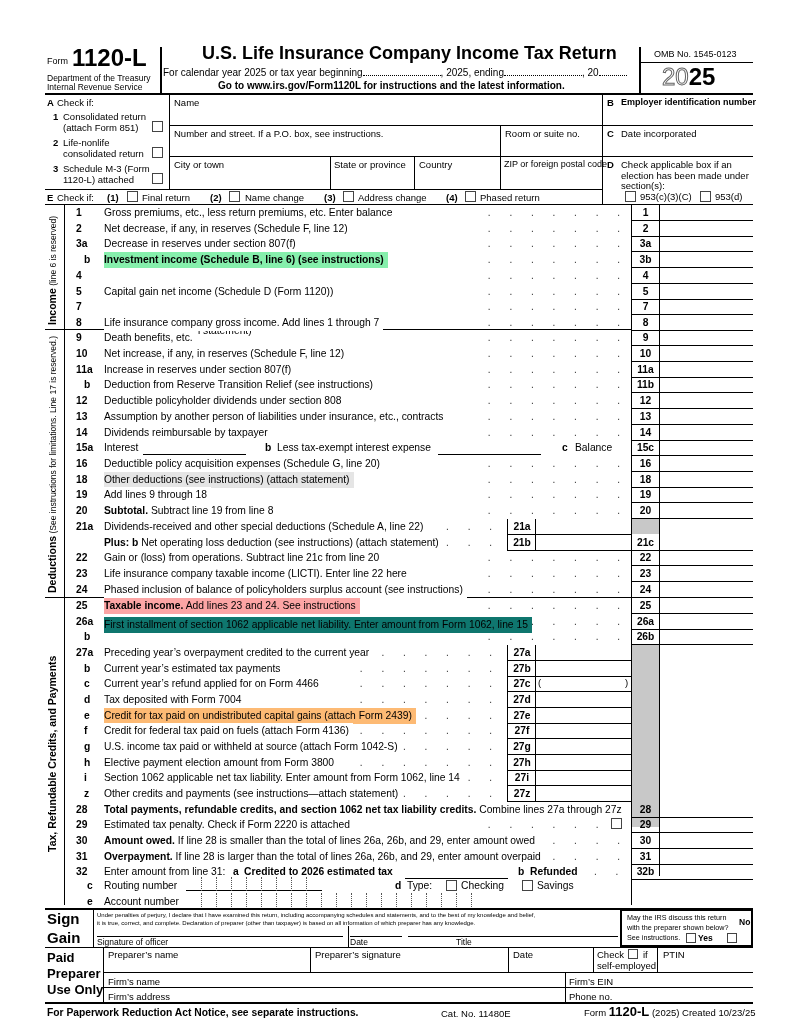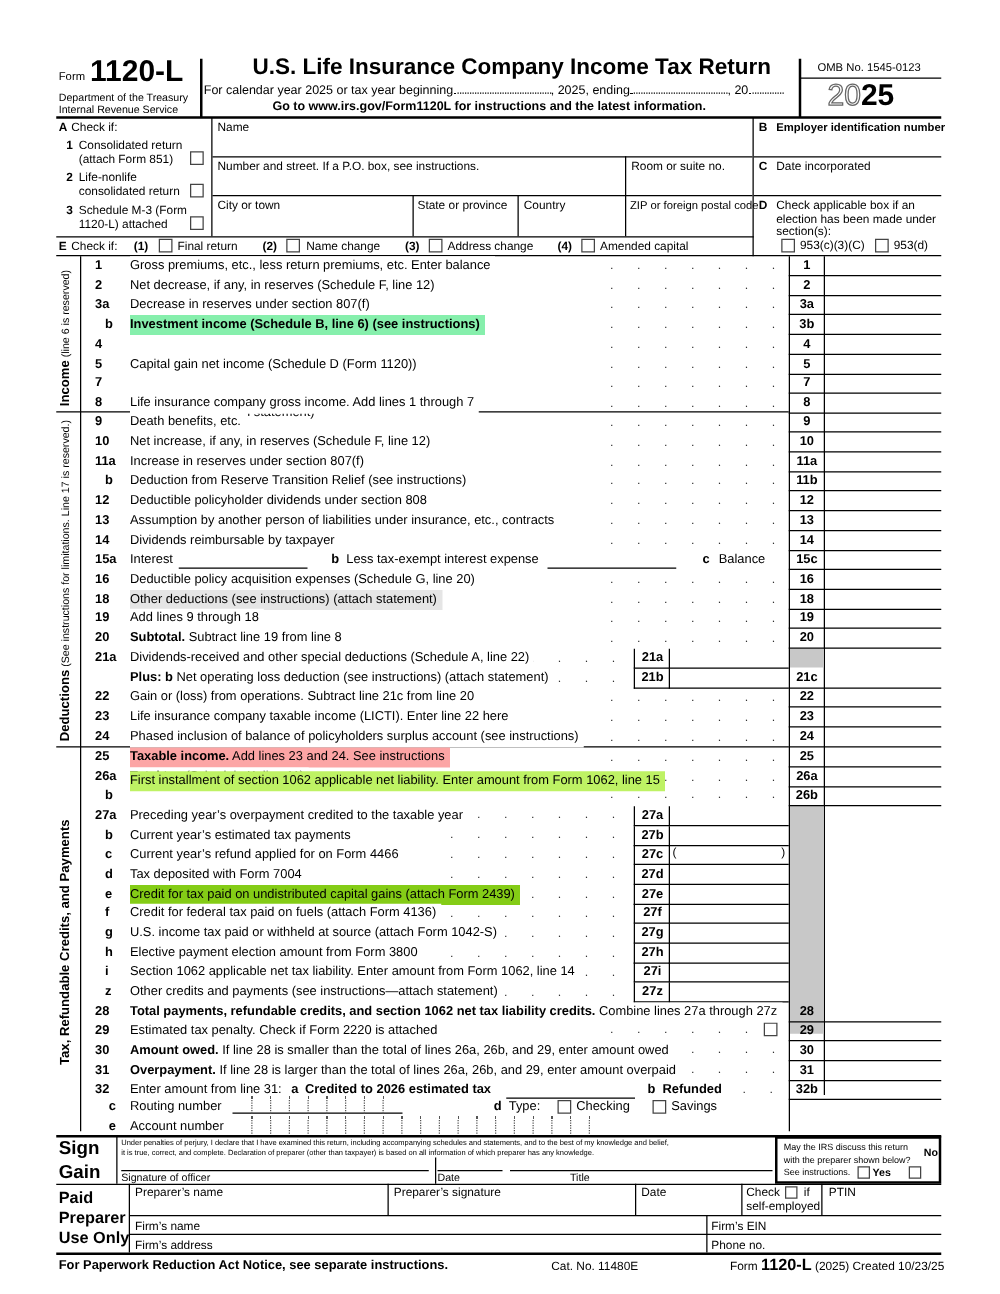--- a/index.html
+++ b/index.html
@@ -128,21 +128,21 @@
   <div class="cb" style="left:127px;top:191px;"></div>
   <span class="lbl" style="left:142px;top:192px;">Final return</span>
   <span class="lbl bold" style="left:210px;top:192px;">(2)</span>
   <div class="cb" style="left:229px;top:191px;"></div>
   <span class="lbl" style="left:245px;top:192px;">Name change</span>
   <span class="lbl bold" style="left:324px;top:192px;">(3)</span>
   <div class="cb" style="left:343px;top:191px;"></div>
   <span class="lbl" style="left:358px;top:192px;">Address change</span>
   <span class="lbl bold" style="left:446px;top:192px;">(4)</span>
   <div class="cb" style="left:465px;top:191px;"></div>
-  <span class="lbl" style="left:480px;top:192px;">Amended capital</span>
+  <span class="lbl" style="left:480px;top:192px;">Phased return</span>
 </div>
 
 <div class="hline" style="left:45px;top:204px;width:708px;"></div>
 
 <div class="vline" style="left:64px;top:205px;height:700px;"></div>
 <div class="hline" style="left:45px;top:329px;width:586px;"></div>
 <div class="hline" style="left:45px;top:597px;width:586px;"></div>
 
 <div class="vert" style="left:46px;top:325px;">
   <span class="bold">Income</span><span style="font-size:8.5px;"> (line 6 is reserved)</span>
@@ -326,27 +326,27 @@
     <div class="abs" style="left: 660px; top: 598px; width: 93px; height: 16px; border-bottom: 1px solid rgb(0, 0, 0);"></div>
     <div class="hline" style="left: 631px; top: 613px; width: 29px;"></div>
     <span class="num" style="top: 614px;">26a</span>
     <span class="dots" style="top: 614px; right: 172px; width: 150px; text-align: right; direction: rtl;">. . . . . . . . . . . . . . . . . . . . .</span>
     <span class="txt" style="top: 614px; background: rgb(255, 255, 255); padding-right: 4px; z-index: 1;"><b>Total tax</b><span> (Schedule K, line 11)</span></span>
     <span class="rnum" style="top: 614px;">26a</span>
     <div class="abs" style="left: 660px; top: 614px; width: 93px; height: 16px; border-bottom: 1px solid rgb(0, 0, 0);"></div>
     <div class="hline" style="left: 631px; top: 629px; width: 29px;"></div>
     <span class="num" style="top: 629px; left: 84px;">b</span>
     <span class="dots" style="top: 629px; right: 172px; width: 150px; text-align: right; direction: rtl;">. . . . . . . . . . . . . . . . . . . . .</span>
-    <span class="txt" style="top: 617px; background: #bef264; padding-right: 4px; z-index: 1; text-align: center;"><span>First installment of section 1062 applicable net liability. Enter amount from Form 1062, line 15</span></span>
+    <span class="txt" style="top: 617px; background: #0f766e; padding-right: 4px; z-index: 1; text-align: center;"><span>First installment of section 1062 applicable net liability. Enter amount from Form 1062, line 15</span></span>
     <span class="rnum" style="top: 629px;">26b</span>
     <div class="abs" style="left: 660px; top: 629px; width: 93px; height: 16px; border-bottom: 1px solid rgb(0, 0, 0);"></div>
     <div class="hline" style="left: 631px; top: 644px; width: 29px;"></div>
     <span class="num" style="top: 645px;">27a</span>
     <span class="dots" style="top: 645px; right: 300px; width: 150px; text-align: right; direction: rtl;">. . . . . . . . . . . . . . . . . . . . .</span>
-    <span class="txt" style="top: 645px; background: rgb(255, 255, 255); padding-right: 4px; z-index: 1;"><span>Preceding year’s overpayment credited to the taxable year</span></span>
+    <span class="txt" style="top: 645px; background: rgb(255, 255, 255); padding-right: 4px; z-index: 1;"><span>Preceding year’s overpayment credited to the current year</span></span>
     <div class="abs" style="left: 507px; top: 645px; width: 124px; height: 16px; border-left: 1px solid rgb(0, 0, 0); border-bottom: 1px solid rgb(0, 0, 0);"></div>
     <span class="inum" style="top: 645px;">27a</span>
     <div class="vline" style="left: 535px; top: 645px; height: 16px;"></div>
     <div class="abs" style="left: 537px; top: 646px; width: 93px; height: 14px; font-size: 10px;"></div>
     <span class="num" style="top: 661px; left: 84px;">b</span>
     <span class="dots" style="top: 661px; right: 300px; width: 150px; text-align: right; direction: rtl;">. . . . . . . . . . . . . . . . . . . . .</span>
     <span class="txt" style="top: 661px; background: rgb(255, 255, 255); padding-right: 4px; z-index: 1;"><span>Current year’s estimated tax payments</span></span>
     <div class="abs" style="left: 507px; top: 661px; width: 124px; height: 16px; border-left: 1px solid rgb(0, 0, 0); border-bottom: 1px solid rgb(0, 0, 0);"></div>
     <span class="inum" style="top: 661px;">27b</span>
     <div class="vline" style="left: 535px; top: 661px; height: 16px;"></div>
@@ -363,21 +363,21 @@
     </div>
     <span class="num" style="top: 692px; left: 84px;">d</span>
     <span class="dots" style="top: 692px; right: 300px; width: 150px; text-align: right; direction: rtl;">. . . . . . . . . . . . . . . . . . . . .</span>
     <span class="txt" style="top: 692px; background: rgb(255, 255, 255); padding-right: 4px; z-index: 1;"><span>Tax deposited with Form 7004</span></span>
     <div class="abs" style="left: 507px; top: 692px; width: 124px; height: 16px; border-left: 1px solid rgb(0, 0, 0); border-bottom: 1px solid rgb(0, 0, 0);"></div>
     <span class="inum" style="top: 692px;">27d</span>
     <div class="vline" style="left: 535px; top: 692px; height: 16px;"></div>
     <div class="abs" style="left: 537px; top: 693px; width: 93px; height: 14px; font-size: 10px;"></div>
     <span class="num" style="top: 708px; left: 84px;">e</span>
     <span class="dots" style="top: 708px; right: 300px; width: 150px; text-align: right; direction: rtl;">. . . . . . . . . . . . . . . . . . . . .</span>
-    <span class="txt" style="top: 708px; background: #84cc16; padding-right: 4px; z-index: 1;"><span>Credit for tax paid on undistributed capital gains (attach Form 2439)</span></span>
+    <span class="txt" style="top: 708px; background: #fdba74; padding-right: 4px; z-index: 1;"><span>Credit for tax paid on undistributed capital gains (attach Form 2439)</span></span>
     <div class="abs" style="left: 507px; top: 708px; width: 124px; height: 16px; border-left: 1px solid rgb(0, 0, 0); border-bottom: 1px solid rgb(0, 0, 0);"></div>
     <span class="inum" style="top: 708px;">27e</span>
     <div class="vline" style="left: 535px; top: 708px; height: 16px;"></div>
     <div class="abs" style="left: 537px; top: 709px; width: 93px; height: 14px; font-size: 10px;"></div>
     <span class="num" style="top: 723px; left: 84px;">f</span>
     <span class="dots" style="top: 723px; right: 300px; width: 150px; text-align: right; direction: rtl;">. . . . . . . . . . . . . . . . . . . . .</span>
     <span class="txt" style="top: 723px; background: rgb(255, 255, 255); padding-right: 4px; z-index: 1;"><span>Credit for federal tax paid on fuels (attach Form 4136)</span></span>
     <div class="abs" style="left: 507px; top: 723px; width: 124px; height: 16px; border-left: 1px solid rgb(0, 0, 0); border-bottom: 1px solid rgb(0, 0, 0);"></div>
     <span class="inum" style="top: 723px;">27f</span>
     <div class="vline" style="left: 535px; top: 723px; height: 16px;"></div>

